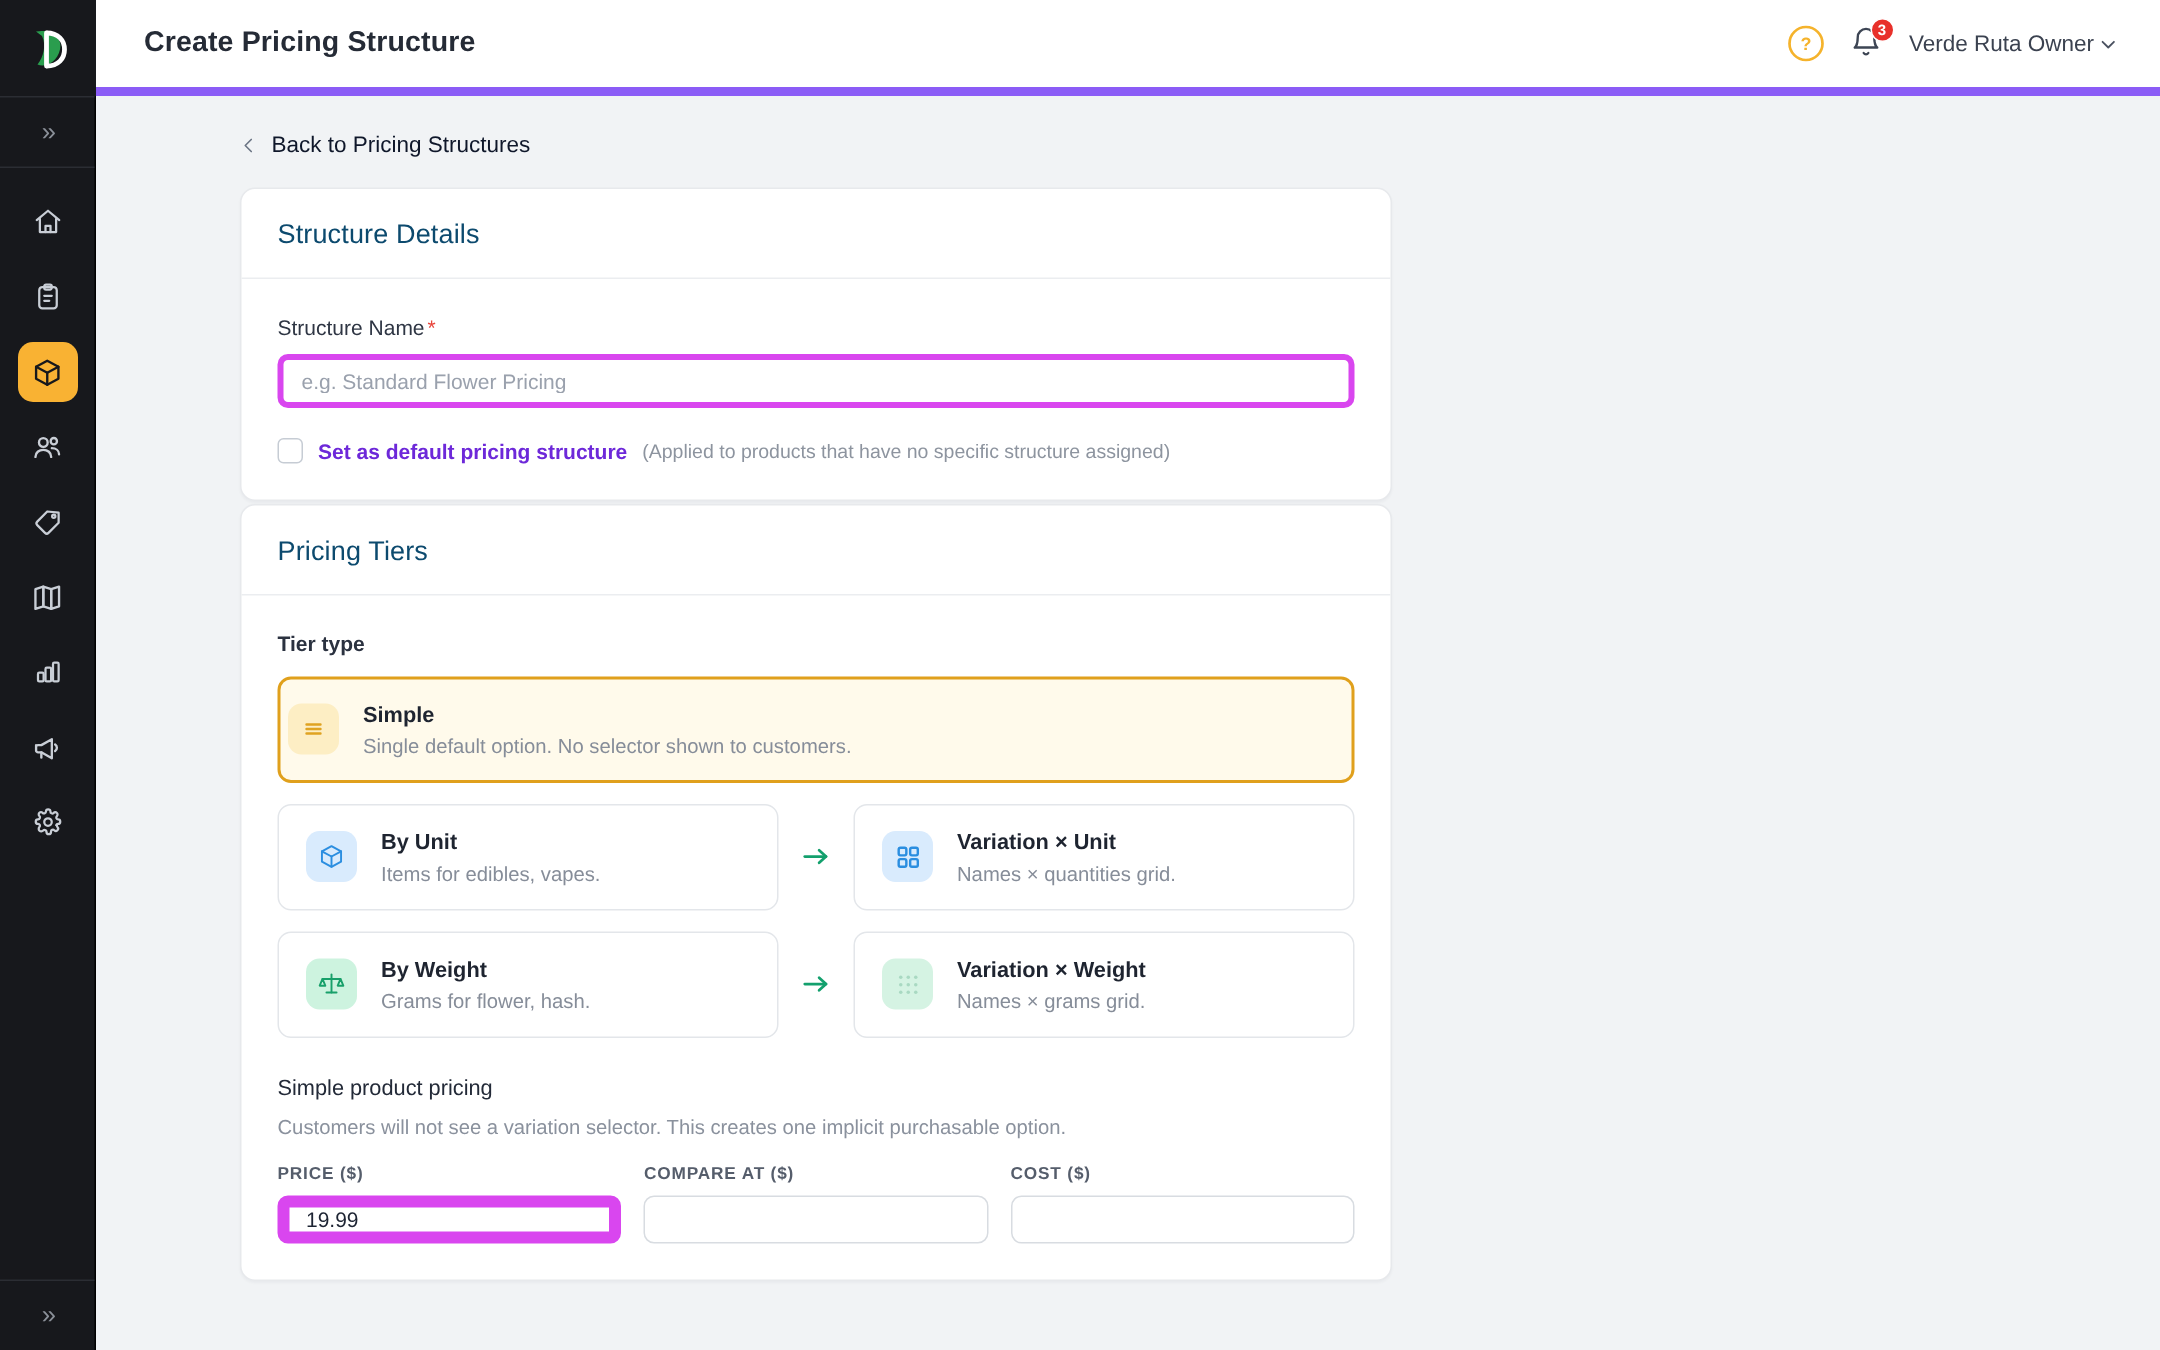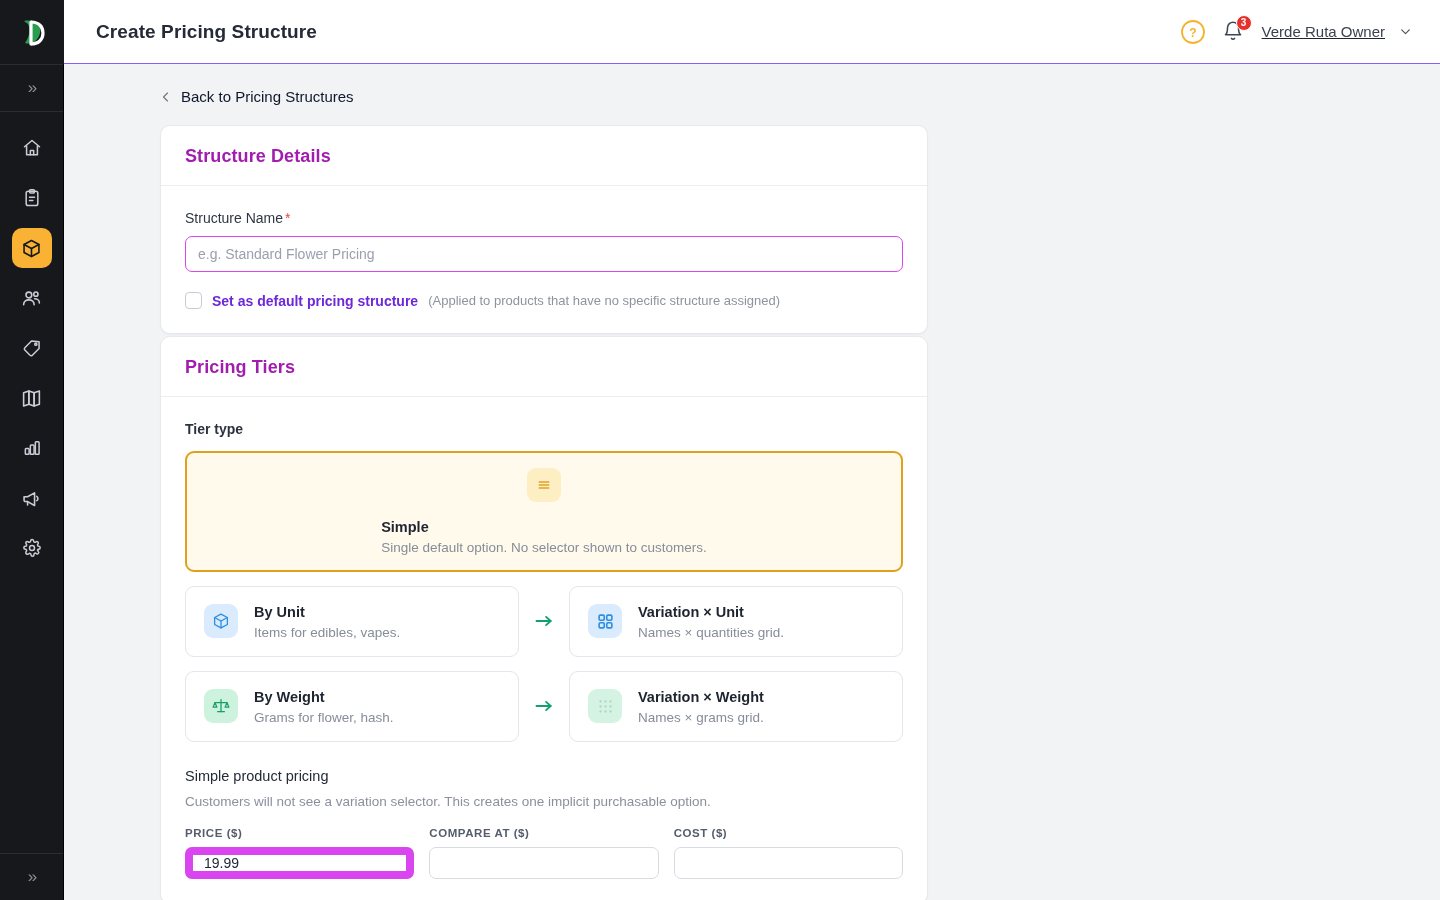--- a/index.html
+++ b/index.html
@@ -41,37 +41,37 @@
   }
   .sb-item.active { background: #f9b233; color: #17181c; }
   .sb-spacer { flex: 1; }
 
   
   .main { flex: 1; display: flex; flex-direction: column; min-width: 0; }
 
   .topbar {
     height: 64px; flex: 0 0 64px;
     background: #ffffff;
-    border-bottom: 1px solid #8b5cf6;
+    border-bottom: 6px solid #8b5cf6;
     display: flex; align-items: center;
     padding: 0 28px 0 32px;
   }
   .topbar-title { font-size: 19px; font-weight: bold; color: #252b36; letter-spacing: .1px; }
   .topbar-right { margin-left: auto; display: flex; align-items: center; gap: 16px; }
   .help-icon { width: 26px; height: 26px; cursor: pointer; }
   .bell-wrap { position: relative; width: 24px; height: 26px; cursor: pointer; }
   .bell-badge {
     position: absolute; top: -4px; right: -6px;
     background: #e8302a; color: #fff;
     font-size: 10px; font-weight: bold;
     min-width: 16px; height: 16px; border-radius: 9px;
     display: flex; align-items: center; justify-content: center;
     padding: 0 3px; border: 1.5px solid #fff;
   }
-  .user-menu { display: flex; align-items: center; gap: 14px; cursor: pointer; text-decoration: underline; }
+  .user-menu { display: flex; align-items: center; gap: 3px; cursor: pointer; }
   .user-name { font-size: 15px; color: #3b4250; }
   .chev { color: #4a5160; font-size: 12px; }
 
   .content { flex: 1; overflow: hidden; padding: 24px 0 0 0; }
 
   .backlink {
     display: inline-flex; align-items: center; gap: 9px;
     margin: 0 0 20px 96px;
     color: #0f172a; font-size: 15px; cursor: pointer;
   }
@@ -82,29 +82,29 @@
     background: #fff;
     border: 1px solid #e7e9ec;
     border-radius: 10px;
     box-shadow: 0 1px 2px rgba(16,24,40,.04);
   }
   .card + .card { margin-top: 2px; }
   .card-head {
     padding: 20px 24px 18px 24px;
     border-bottom: 1px solid #ebedf0;
   }
-  .card-head h2 { font-size: 18px; font-weight: bold; color: #a21caf; letter-spacing: .1px; }
+  .card-head h2 { font-size: 18px; font-weight: normal; color: #0c4a6e; letter-spacing: .1px; }
   .card-body { padding: 24px; }
 
   .field-label { font-size: 14px; color: #2f3644; margin-bottom: 10px; display: block; }
   .req { color: #e8453c; margin-left: 2px; }
 
   .text-input {
     width: 100%; height: 36px;
-    border: 1px solid #d946ef; border-radius: 7px;
+    border: 4px solid #d946ef; border-radius: 7px;
     padding: 0 12px; font-size: 14px;
     font-family: "Liberation Sans", sans-serif;
     color: #20283a; background: #fff; outline: none;
   }
   .text-input::placeholder { color: #9aa1ad; }
 
   .check-row { display: flex; align-items: center; gap: 10px; margin-top: 20px; }
   .checkbox {
     width: 17px; height: 17px; border: 1.5px solid #c6ccd4;
     border-radius: 4px; background: #fff; cursor: pointer; flex: 0 0 17px;
@@ -116,22 +116,21 @@
 
   .tier-card {
     border: 1px solid #e3e6ea; border-radius: 9px;
     background: #fff; padding: 16px 18px;
     display: flex; align-items: center; gap: 16px;
     cursor: pointer;
   }
   .tier-card.selected {
     border: 2px solid #e0a01c;
     background: #fffaeb;
-    padding: 15px 17px;
-    flex-direction: column;
+    padding: 15px 5px;
   }
   .tier-ico {
     width: 34px; height: 34px; border-radius: 9px;
     display: flex; align-items: center; justify-content: center;
     flex: 0 0 34px;
   }
   .ico-amber { background: #fdeec4; color: #dfa321; }
   .ico-green { background: #cdf3df; color: #18a06a; }
   .ico-green-soft { background: #d5f3e3; color: #a9d9c2; }
   .ico-blue { background: #d9ebfd; color: #2b8ee0; }

